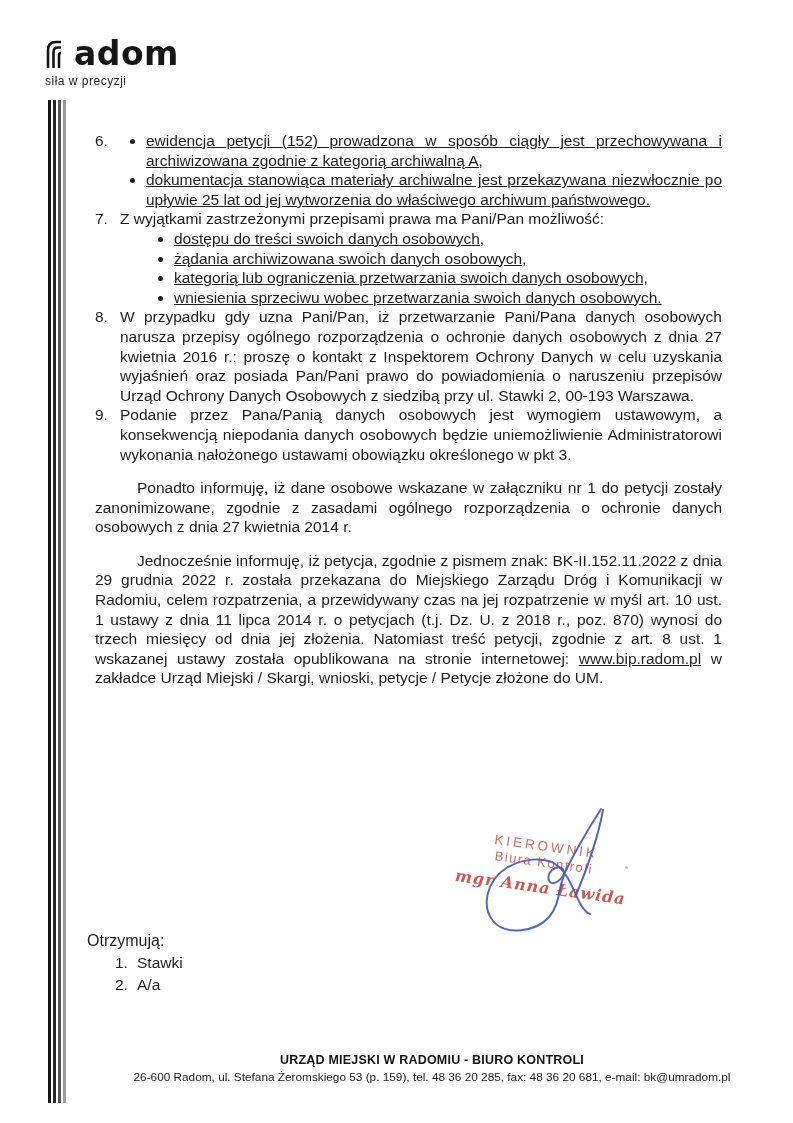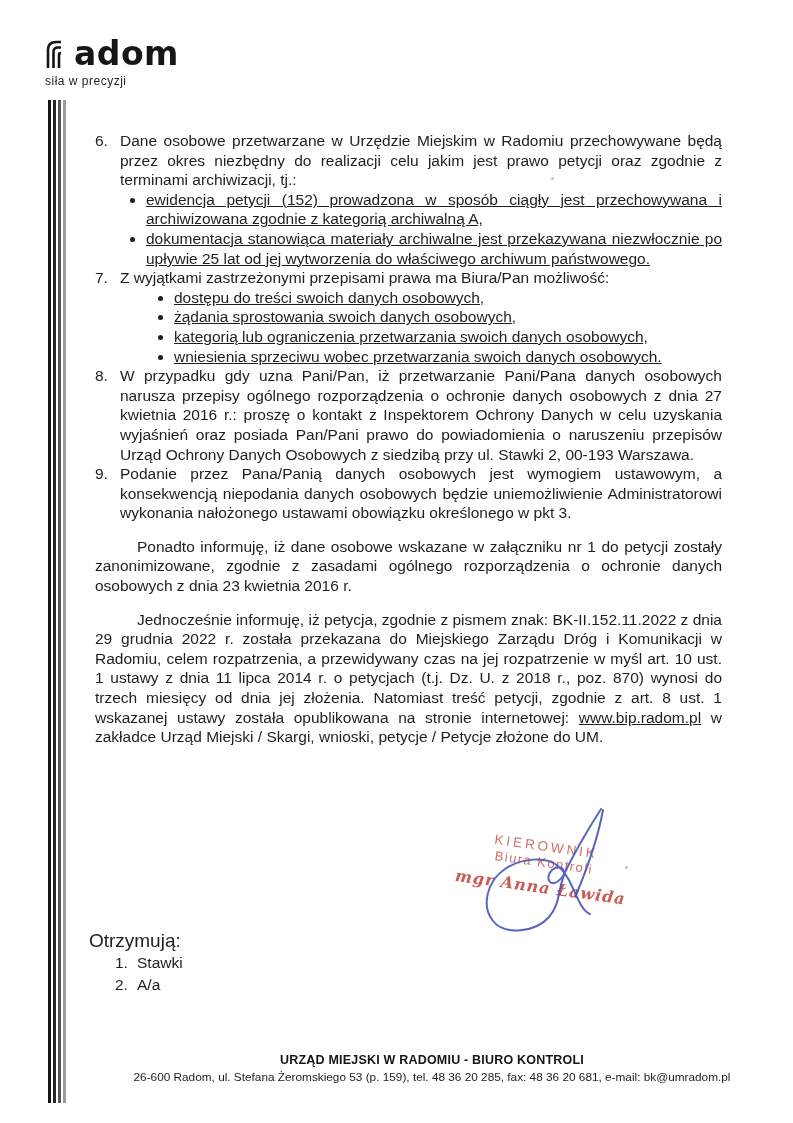--- a/index.html
+++ b/index.html
@@ -64,21 +64,21 @@
   .stamp-l2{font-size:13px;letter-spacing:1.5px;opacity:.78;margin-top:1px;}
   .stamp-name{
     font-family:"DejaVu Serif","Liberation Serif",serif;font-style:italic;
     font-size:16px;font-weight:bold;opacity:.88;
     margin:8px 0 0 -14px;width:188px;letter-spacing:1px;
   }
   .ink{position:absolute;left:420px;top:780px;}
 
   
   .dist{position:absolute;left:87px;top:930px;}
-  .dist-head{font-size:19px;line-height:22px;text-align:center;}
+  .dist-head{font-size:16px;line-height:22px;}
   .dist-item{display:flex;padding-left:28px;font-size:15.5px;line-height:22px;}
   .dist-item .dnum{width:22px;flex:none;}
 
   
   .foot{position:absolute;left:68px;top:1053px;width:728px;text-align:center;}
   .foot1{font-size:12.5px;font-weight:bold;letter-spacing:.2px;color:#141414;}
   .foot2{font-size:11.8px;margin-top:3px;color:#1c1c1c;}
 
   .speck{position:absolute;border-radius:50%;background:#8a8a8a;opacity:.55;}
 </style>
@@ -101,56 +101,55 @@
       <span class="brand">adom</span>
     </div>
     <div class="tagline">siła w precyzji</div>
   </header>
 
   <main class="content">
 
     <div class="li">
       <span class="num">6.</span>
       <div class="li-body">
-        <div class="jt">Dane osobowe przetwarzane w Urzędzie Miejskim w Radomiu przechowywane będą przez okres niezbędny do realizacji celu jakim jest prawo petycji oraz zgodnie z terminami archiwizacji, tj.:</div>
         <ul class="b1">
           <li class="jt">ewidencja petycji (152) prowadzona w sposób ciągły jest przechowywana i archiwizowana zgodnie z kategorią archiwalną A,</li>
           <li class="jt">dokumentacja stanowiąca materiały archiwalne jest przekazywana niezwłocznie po upływie 25 lat od jej wytworzenia do właściwego archiwum państwowego.</li>
         </ul>
       </div>
     </div>
 
     <div class="li">
       <span class="num">7.</span>
       <div class="li-body">
-        <div class="jt">Z wyjątkami zastrzeżonymi przepisami prawa ma Biura/Pan możliwość:</div>
+        <div class="jt">Z wyjątkami zastrzeżonymi przepisami prawa ma Pani/Pan możliwość:</div>
         <ul class="b2">
           <li class="jt">dostępu do treści swoich danych osobowych,</li>
-          <li class="jt">żądania sprostowania swoich danych osobowych,</li>
+          <li class="jt">żądania archiwizowana swoich danych osobowych,</li>
           <li class="jt">kategorią lub ograniczenia przetwarzania swoich danych osobowych,</li>
           <li class="jt">wniesienia sprzeciwu wobec przetwarzania swoich danych osobowych.</li>
         </ul>
       </div>
     </div>
 
     <div class="li">
       <span class="num">8.</span>
       <div class="li-body">
         <div class="jt">W przypadku gdy uzna Pani/Pan, iż przetwarzanie Pani/Pana danych osobowych narusza przepisy ogólnego rozporządzenia o ochronie danych osobowych z dnia 27 kwietnia 2016 r.: proszę o kontakt z Inspektorem Ochrony Danych w celu uzyskania wyjaśnień oraz posiada Pan/Pani prawo do powiadomienia o naruszeniu przepisów Urząd Ochrony Danych Osobowych z siedzibą przy ul. Stawki 2, 00-193 Warszawa.</div>
       </div>
     </div>
 
     <div class="li">
       <span class="num">9.</span>
       <div class="li-body">
         <div class="jt">Podanie przez Pana/Panią danych osobowych jest wymogiem ustawowym, a konsekwencją niepodania danych osobowych będzie uniemożliwienie Administratorowi wykonania nałożonego ustawami obowiązku określonego w pkt 3.</div>
       </div>
     </div>
 
-    <p class="para jt">Ponadto informuję, iż dane osobowe wskazane w załączniku nr 1 do petycji zostały zanonimizowane, zgodnie z zasadami ogólnego rozporządzenia o ochronie danych osobowych z dnia 23 kwietnia 2016 r.</p>
+    <p class="para jt">Ponadto informuję, iż dane osobowe wskazane w załączniku nr 1 do petycji zostały zanonimizowane, zgodnie z zasadami ogólnego rozporządzenia o ochronie danych osobowych z dnia 27 kwietnia 2014 r.</p>
 
     <p class="para jt"><span>Jednocześnie informuję, iż petycja, zgodnie z pismem znak: BK-II.152.11.2022 z dnia 29 grudnia 2022 r. została przekazana do Miejskiego Zarządu Dróg i Komunikacji w Radomiu, celem rozpatrzenia, a przewidywany czas na jej rozpatrzenie w myśl art. 10 ust. 1 ustawy z dnia 11 lipca 2014 r. o petycjach (t.j. Dz. U. z 2018 r., poz. 870) wynosi do trzech miesięcy od dnia jej złożenia. Natomiast treść petycji, zgodnie z art. 8 ust. 1 wskazanej ustawy została opublikowana na stronie internetowej: </span><span class="link">www.bip.radom.pl</span><span> w zakładce Urząd Miejski / Skargi, wnioski, petycje / Petycje złożone do UM.</span></p>
 
   </main>
 
   <div class="sig-area">
     <div class="stamp">
       <div class="stamp-l1">KIEROWNIK</div>
       <div class="stamp-l2">Biura Kontroli</div>
       <div class="stamp-name">mgr Anna Ławida</div>

